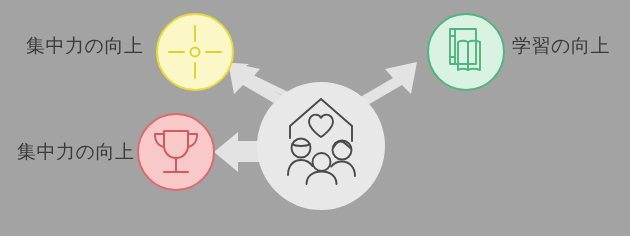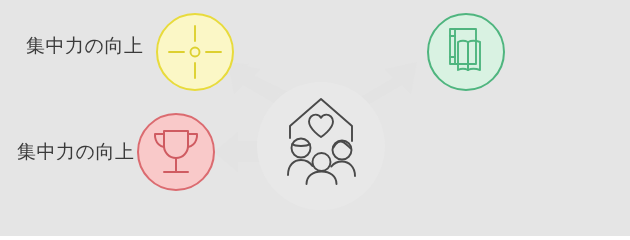--- a/index.html
+++ b/index.html
@@ -7,21 +7,21 @@
     padding: 0;
     background: #ffffff;
   }
   body {
     font-family: "Liberation Sans", "DejaVu Sans", sans-serif;
   }
   #stage {
     position: relative;
     width: 630px;
     height: 236px;
-    background: #e5e5e5;
+    background: #a3a3a3;
     overflow: hidden;
   }
   .diagram-svg {
     position: absolute;
     left: 0;
     top: 0;
     width: 630px;
     height: 236px;
   }
   .node-label {
@@ -120,14 +120,15 @@
         <path d="M 468,42 C 468,42 473,39.5 480,42 L 480,70 C 473,67.5 468,70 468,70 Z"></path>
         <line x1="468" y1="42" x2="468" y2="70"></line>
       </g>
     </g>
   </svg>
 
   <div class="node-label" id="label-focus">集中力の向上</div>
 
   <div class="node-label" id="label-confidence">集中力の向上</div>
 
+  <div class="node-label" id="label-learning">学習の向上</div>
 
 </div>
 
 </body></html>

